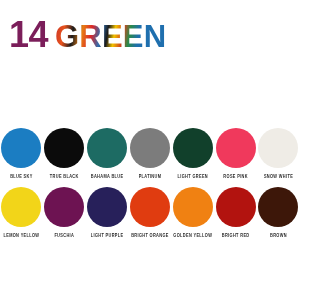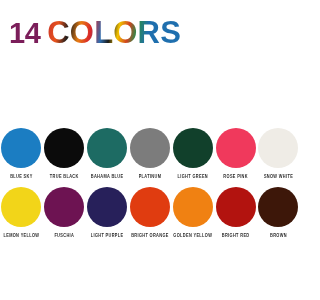--- a/index.html
+++ b/index.html
@@ -26,21 +26,21 @@
   .title-wrap {
     position: absolute;
     left: 9px;
     top: 17px;
     display: flex;
     align-items: baseline;
     line-height: 1;
     white-space: nowrap;
   }
   .title-num {
-    font-size: 29px;
+    font-size: 36px;
     font-weight: bold;
     letter-spacing: -0.5px;
     color: #7b1e5a;
     font-family: "Liberation Sans", sans-serif;
   }
   .title-word {
     font-size: 31px;
     font-weight: bold;
     letter-spacing: 0.2px;
     margin-left: 7px;
@@ -100,21 +100,21 @@
     transform: scaleY(1.15);
   }
 </style>
 </head>
 <body>
 
 <div id="page">
 
   <div class="title-wrap">
     <span class="title-num" style="color: rgb(123, 30, 90);">14</span>
-    <span class="title-word">COLORS</span>
+    <span class="title-word">GREEN</span>
   </div>
 
   <div class="swatch-grid">
 
     <div class="swatch-row">
       <div class="swatch-cell">
         <span class="swatch-dot" style="background: rgb(27, 125, 194);"></span>
         <span class="swatch-label">BLUE SKY</span>
       </div>
       <div class="swatch-cell">

